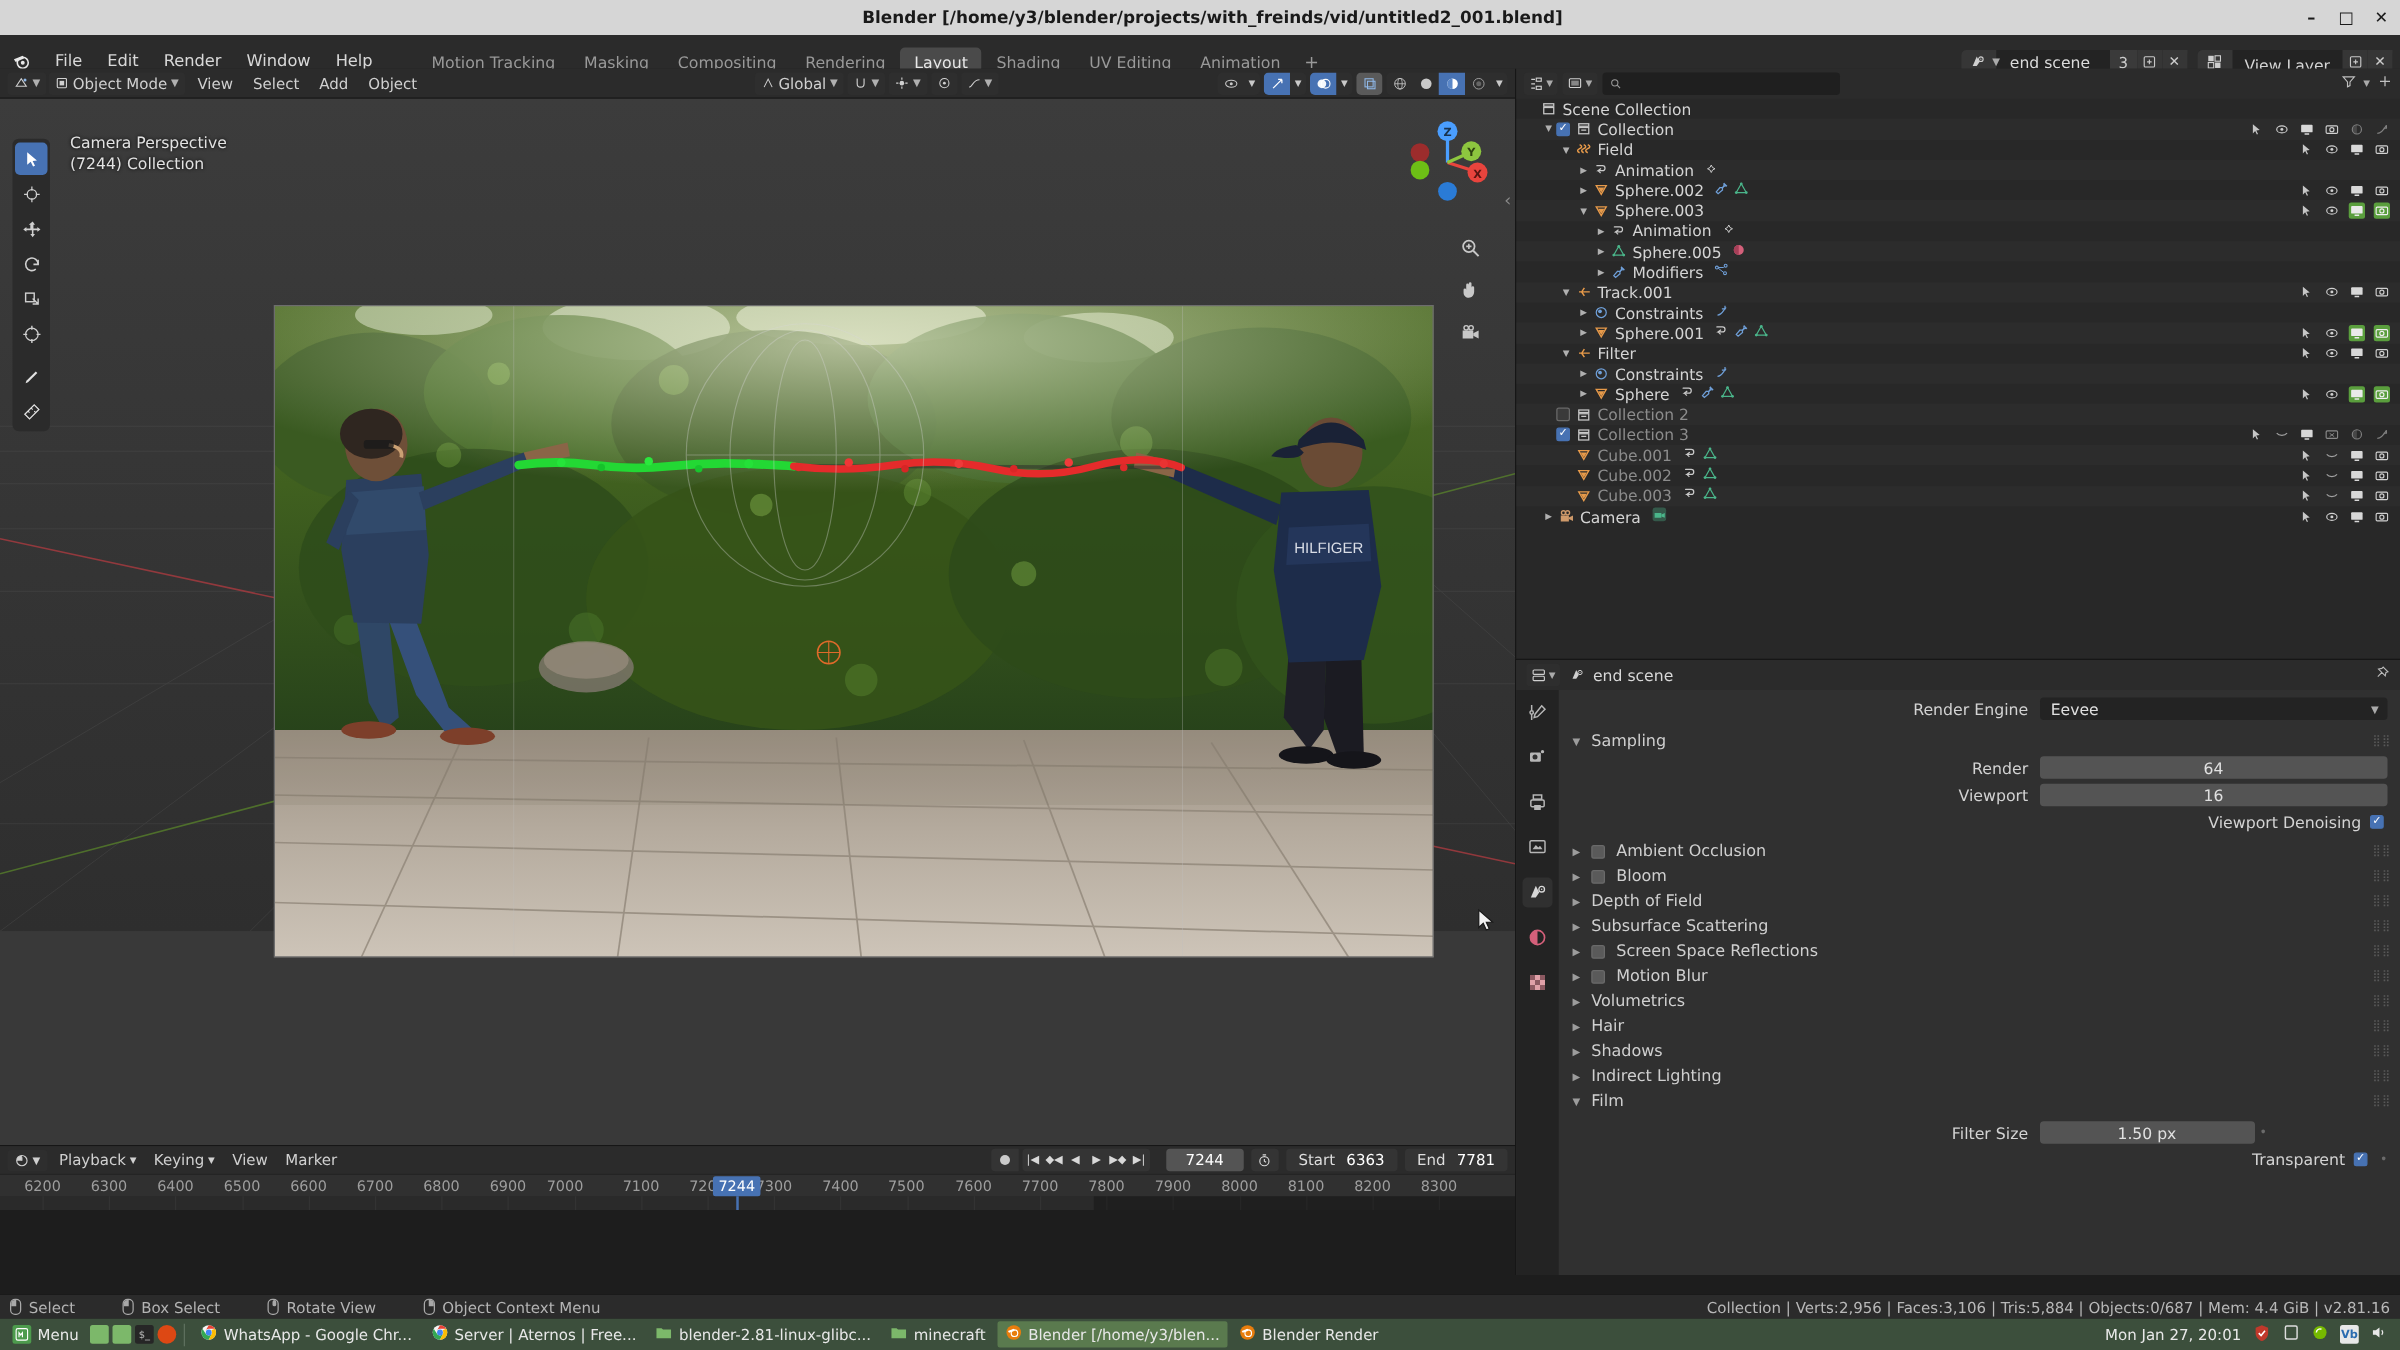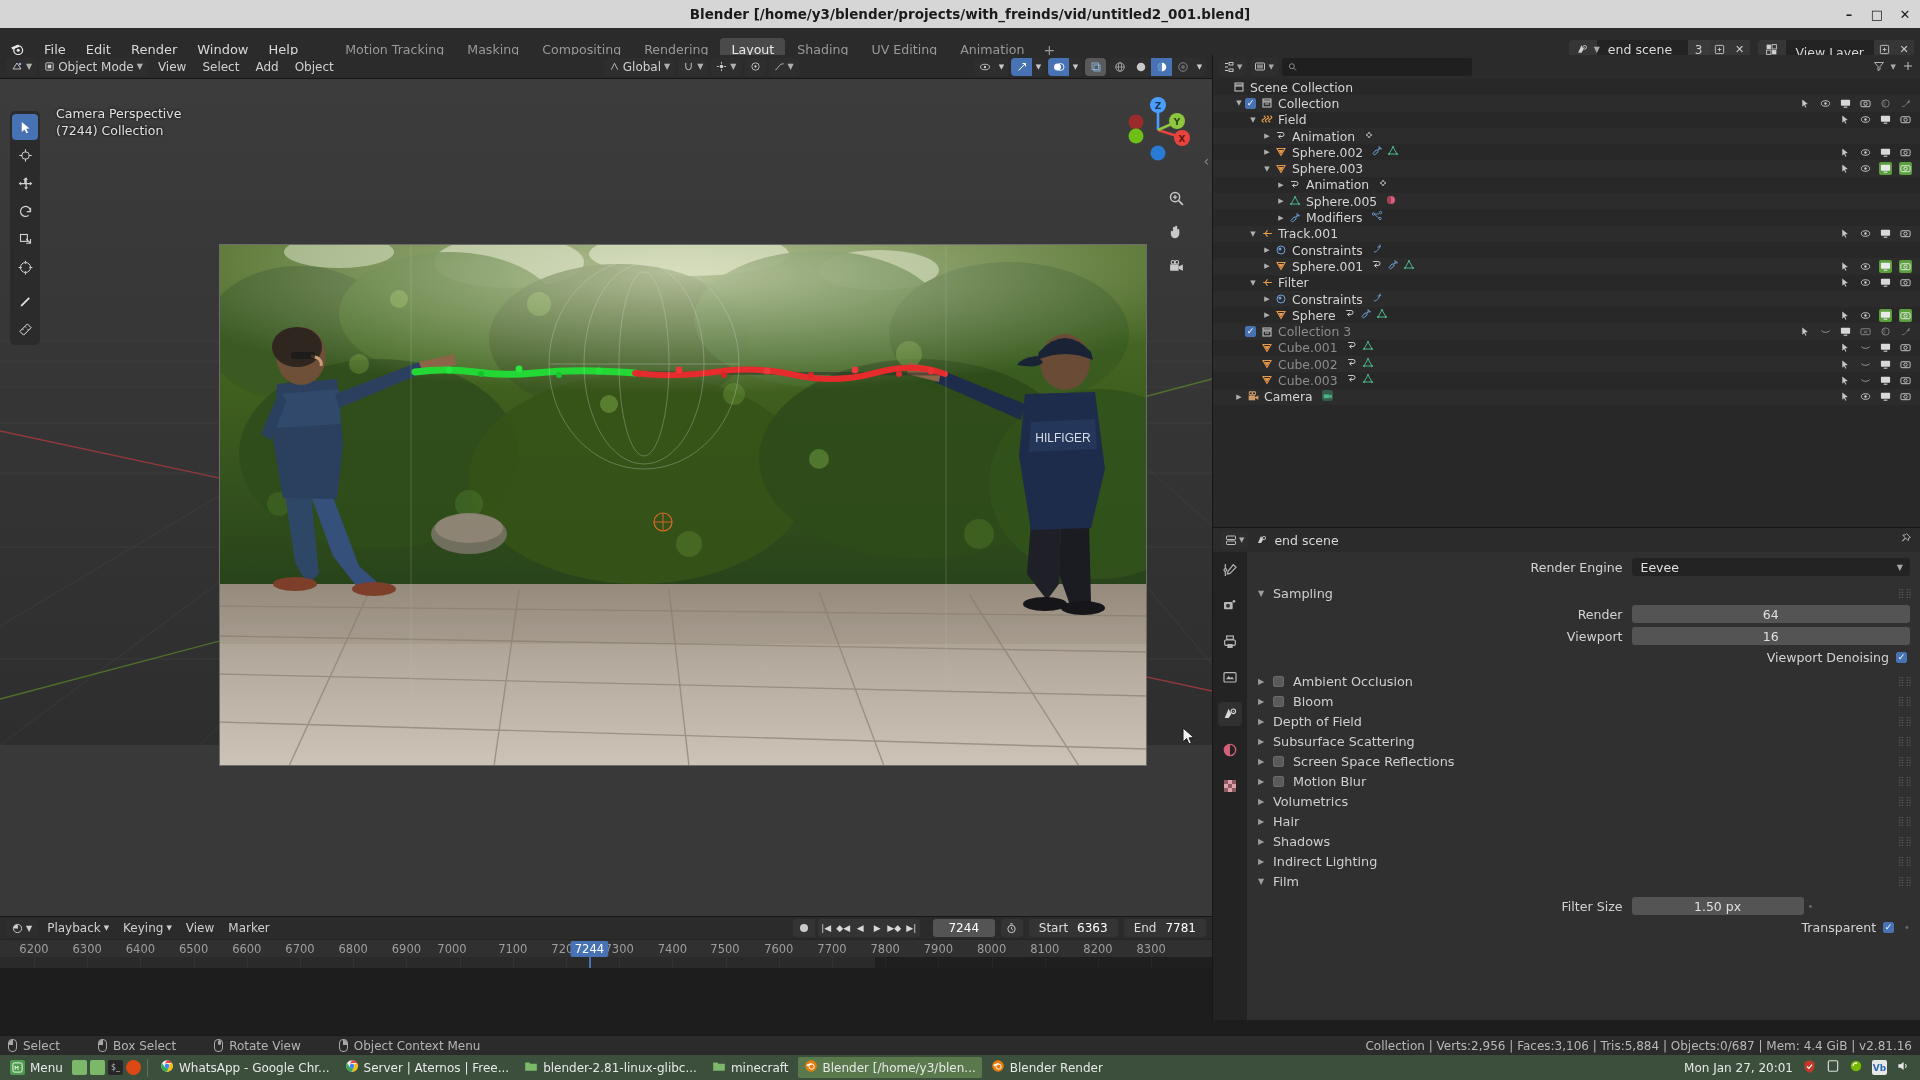--- a/index.html
+++ b/index.html
@@ -1253,20 +1253,32 @@
                   <path d="M8 20h8" stroke="#eaeaea" stroke-width="2.4"></path>
                 </svg>
               </span>
               <span class="rst green">
                 <svg width="11" height="11" viewBox="0 0 24 24">
                   <rect x="2" y="6" width="20" height="13" rx="2" fill="none" stroke="#f0f0f0" stroke-width="2"></rect>
                   <circle cx="12" cy="12.5" r="3.6" fill="none" stroke="#f0f0f0" stroke-width="2"></circle>
                 </svg>
               </span>
             </span>
+          </div>
+          <div class="ol-row dim" style="padding-left: 20px;">
+            <span class="disc"></span>
+            <span class="cbx"></span>
+            <span class="ol-ico">
+              <svg width="12" height="12" viewBox="0 0 24 24">
+                <rect x="4" y="4" width="16" height="4" fill="none" stroke="#c9c9c9" stroke-width="2"></rect>
+                <rect x="4" y="10" width="16" height="10" fill="none" stroke="#c9c9c9" stroke-width="2"></rect>
+                <path d="M8 14h8" stroke="#c9c9c9" stroke-width="2"></path>
+              </svg>
+            </span>
+            <span class="ol-name">Collection 2</span>
           </div>
           <div class="ol-row dim" style="padding-left: 20px;">
             <span class="disc"></span>
             <span class="cbx on"></span>
             <span class="ol-ico">
               <svg width="12" height="12" viewBox="0 0 24 24">
                 <rect x="4" y="4" width="16" height="4" fill="none" stroke="#c9c9c9" stroke-width="2"></rect>
                 <rect x="4" y="10" width="16" height="10" fill="none" stroke="#c9c9c9" stroke-width="2"></rect>
                 <path d="M8 14h8" stroke="#c9c9c9" stroke-width="2"></path>
               </svg>

